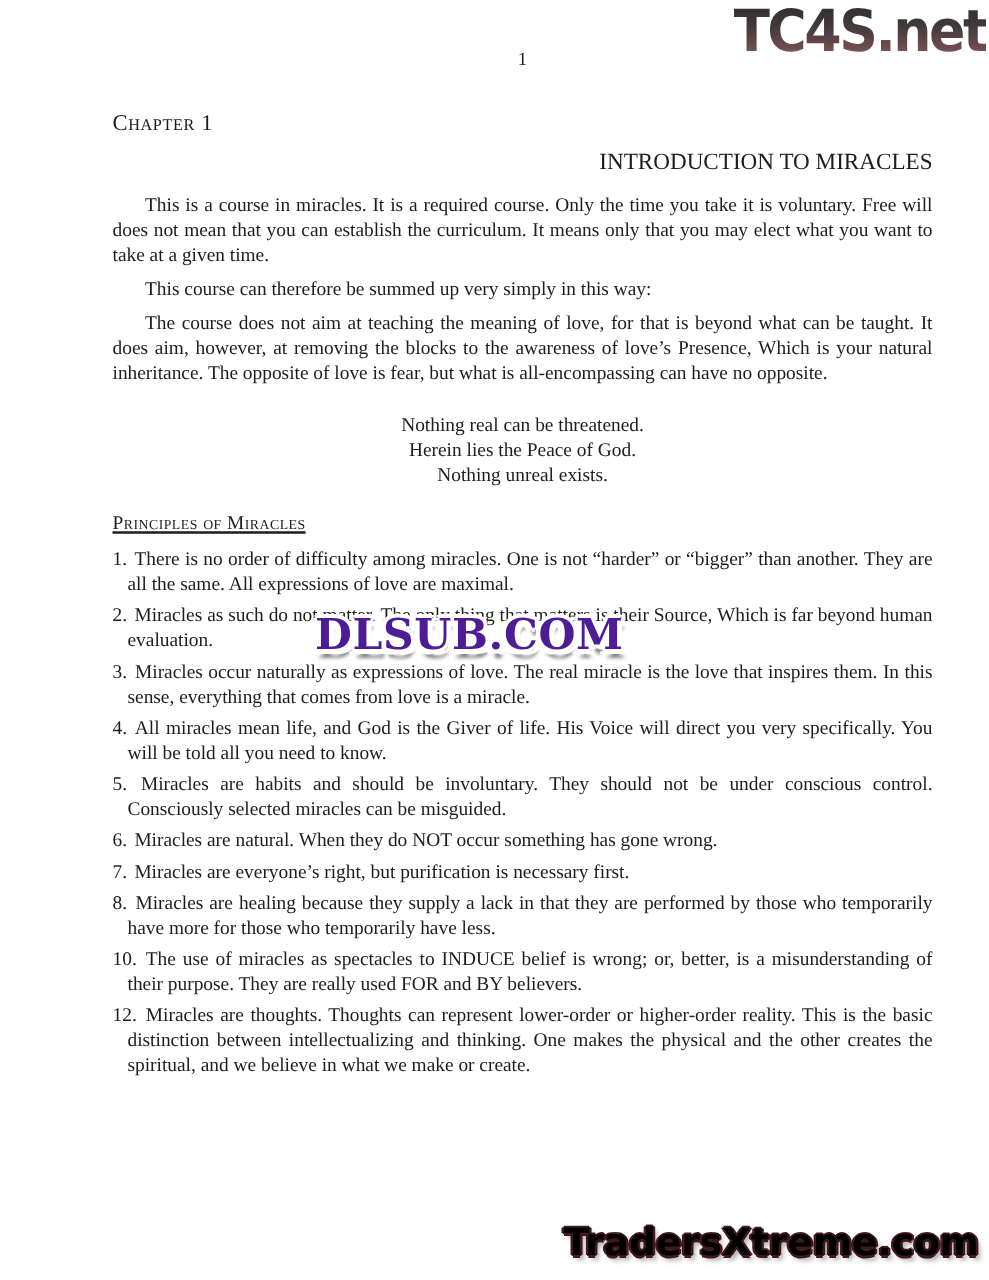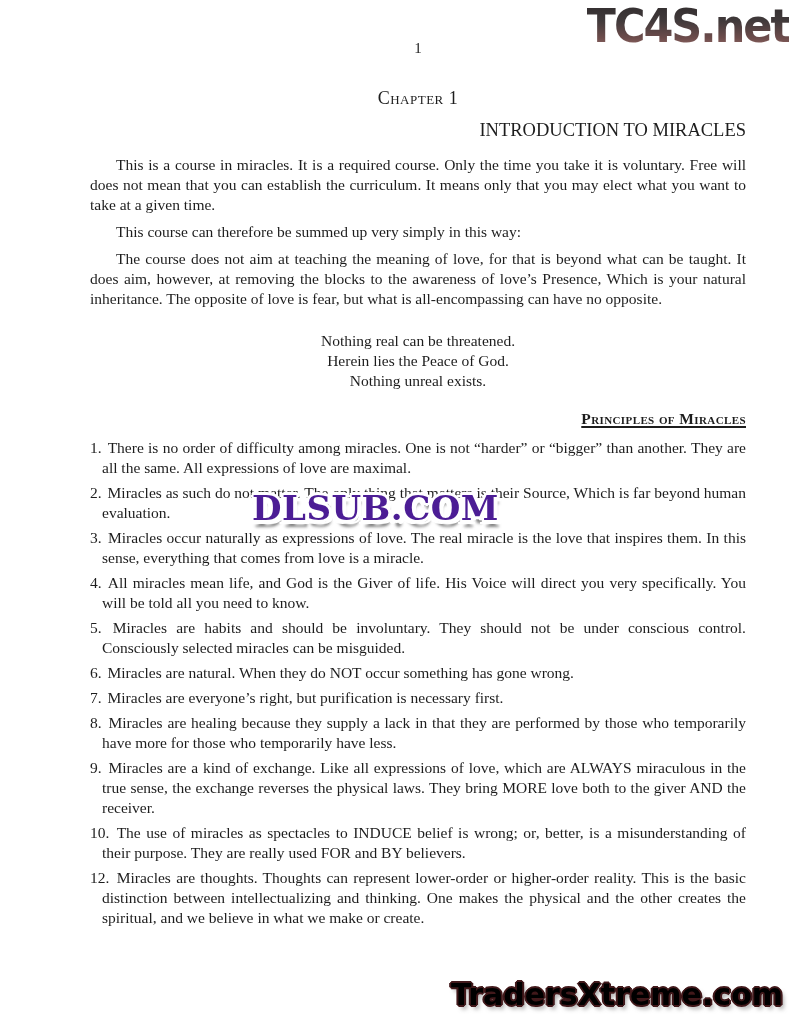--- a/index.html
+++ b/index.html
@@ -15,21 +15,21 @@
     position:absolute;
     left:90px; top:0; width:656px;
   }
   .page-number{
     margin-top:38px;
     text-align:center;
     font-size:15px; line-height:20px;
   }
   .chapter-label{
     margin-top:30px;
-    text-align:center;
+    text-align:left;
     font-variant:small-caps;
     font-size:18px; line-height:20.5px;
     letter-spacing:0.5px;
   }
   .doc-title{
     margin:10px 0 0 0;
     text-align:right;
     font-size:18.5px; line-height:22px;
     font-weight:normal;
   }
@@ -41,24 +41,23 @@
   }
   .para + .para{margin-top:7px;}
   .tercet{
     margin-top:22px;
     text-align:center;
     font-size:15.5px; line-height:20px;
   }
   .section-heading{
     margin:18px 0 0 0;
     font-size:15.5px; line-height:20.5px;
-    font-weight:bold;
+    font-weight:normal;
     font-variant:small-caps;
     letter-spacing:0.4px;
-    text-align:right;
   }
   .section-heading .underlined{
     text-decoration:underline;
     text-decoration-thickness:1.5px;
     text-underline-offset:2px;
   }
   .principles{margin-top:9px;}
   .principle{
     margin-top:5px;
     font-size:15.5px; line-height:20px;
@@ -140,21 +139,20 @@
 
     <div class="principles">
       <div class="principle"><span class="num">1.</span> <span>There is no order of difficulty among miracles. One is not “harder” or “bigger” than another. They are all the same. All expressions of love are maximal.</span></div>
       <div class="principle"><span class="num">2.</span> <span>Miracles as such do not matter. The only thing that matters is their Source, Which is far beyond human evaluation.</span></div>
       <div class="principle"><span class="num">3.</span> <span>Miracles occur naturally as expressions of love. The real miracle is the love that inspires them. In this sense, everything that comes from love is a miracle.</span></div>
       <div class="principle"><span class="num">4.</span> <span>All miracles mean life, and God is the Giver of life. His Voice will direct you very specifically. You will be told all you need to know.</span></div>
       <div class="principle"><span class="num">5.</span> <span>Miracles are habits and should be involuntary. They should not be under conscious control. Consciously selected miracles can be misguided.</span></div>
       <div class="principle"><span class="num">6.</span> <span>Miracles are natural. When they do NOT occur something has gone wrong.</span></div>
       <div class="principle"><span class="num">7.</span> <span>Miracles are everyone’s right, but purification is necessary first.</span></div>
       <div class="principle"><span class="num">8.</span> <span>Miracles are healing because they supply a lack in that they are performed by those who temporarily have more for those who temporarily have less.</span></div>
-      <div class="principle"><span class="num">9.</span> <span>Miracles are a kind of exchange. Like all expressions of love, which are ALWAYS miraculous in the true sense, the exchange reverses the physical laws. They bring MORE love both to the giver AND the receiver.</span></div>
       <div class="principle"><span class="num">10.</span> <span>The use of miracles as spectacles to INDUCE belief is wrong; or, better, is a misunderstanding of their purpose. They are really used FOR and BY believers.</span></div>
       <div class="principle"><span class="num">12.</span> <span>Miracles are thoughts. Thoughts can represent lower-order or higher-order reality. This is the basic distinction between intellectualizing and thinking. One makes the physical and the other creates the spiritual, and we believe in what we make or create.</span></div>
     </div>
   </div>
 
   <div class="wm-dlsub">DLSUB.COM</div>
 
   <div class="wm-traders">TradersXtreme.com</div>
 
 </div>

